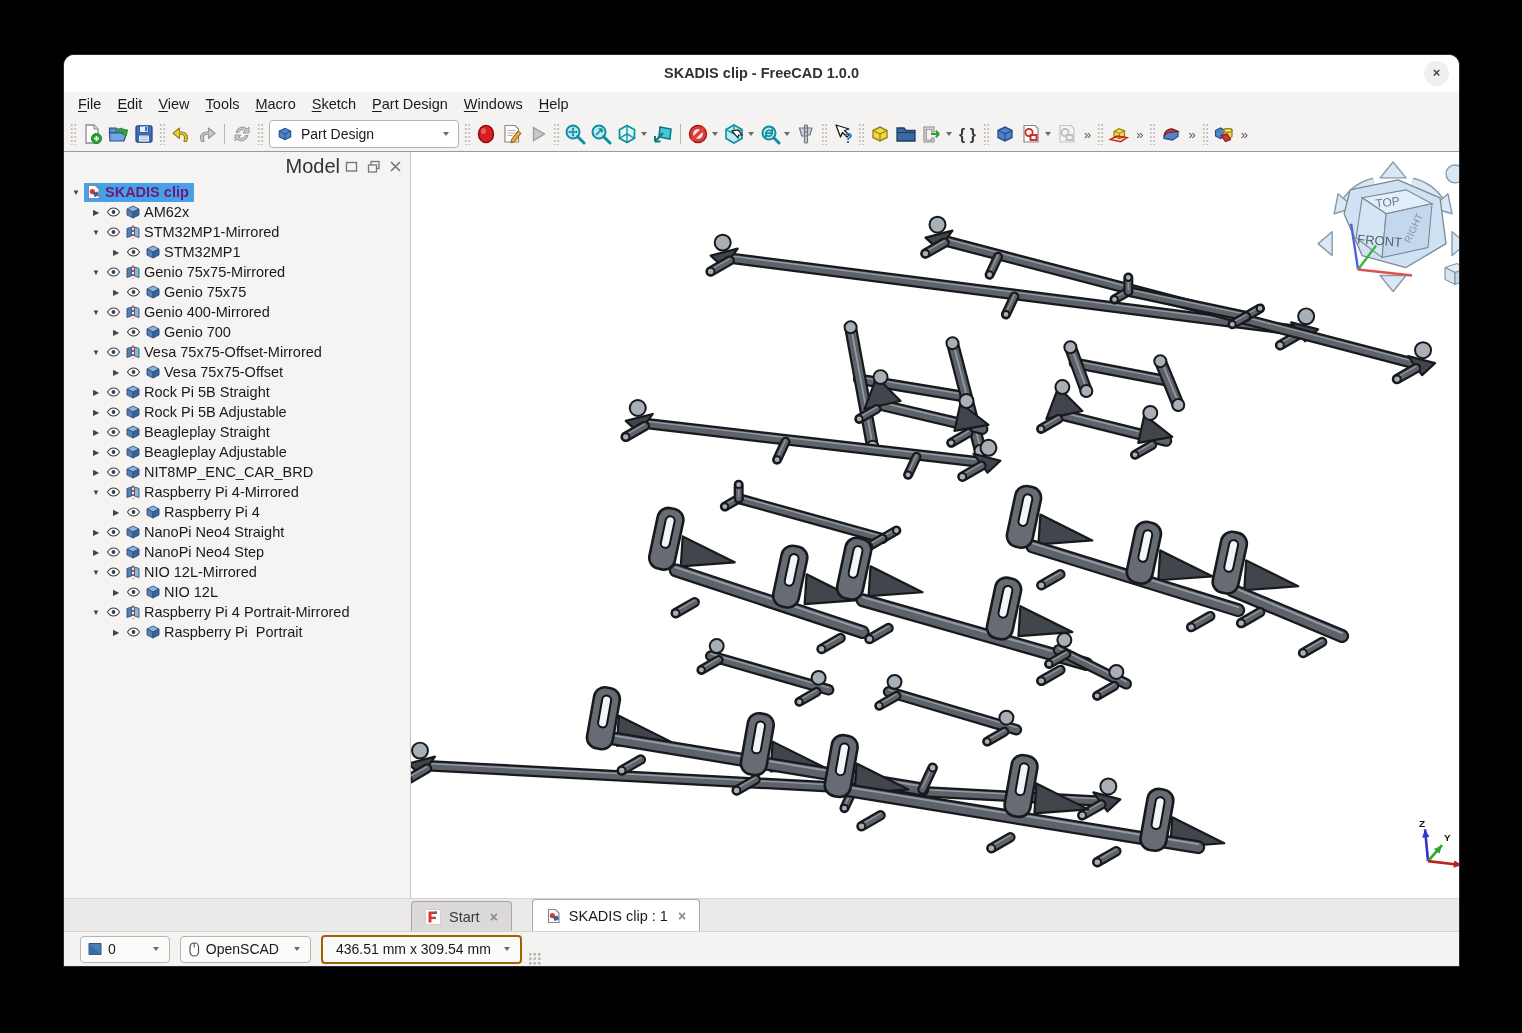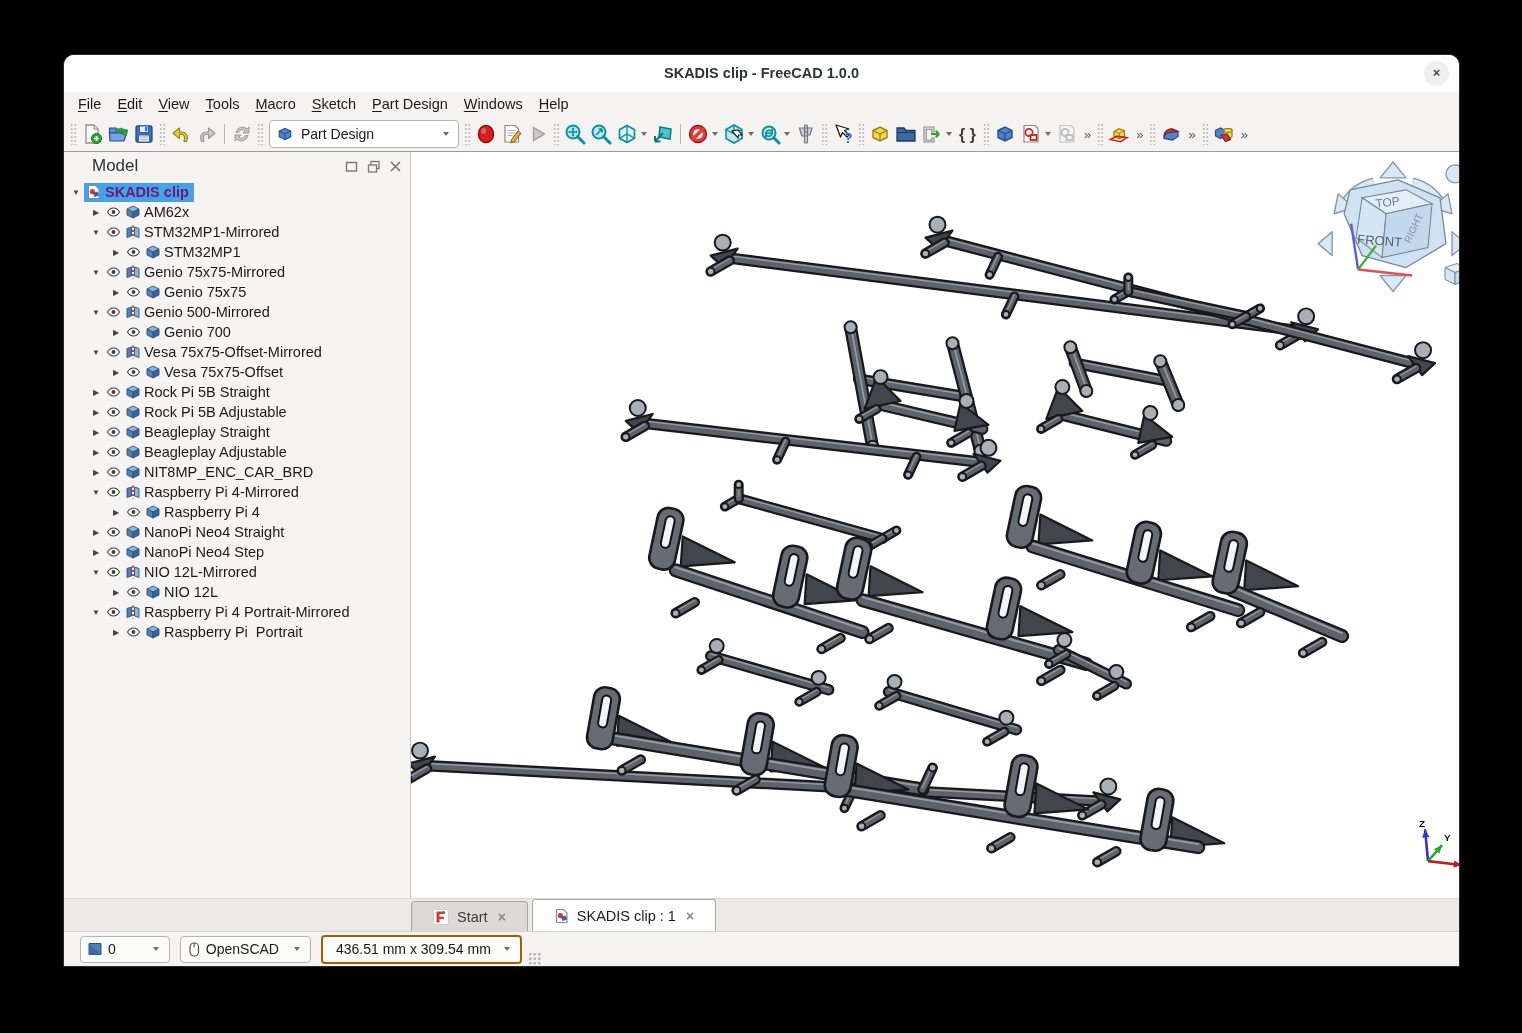--- a/index.html
+++ b/index.html
@@ -29,38 +29,38 @@
     border-top:4.5px solid #6e6a66;margin:0 3px 0 1px;flex:0 0 auto;}
   .chev{font-size:13px;color:#555;padding:0 4px;flex:0 0 auto;}
   .combo{height:26px;background:#fff;border:1px solid #b8b4b0;border-radius:4px;display:flex;
     align-items:center;padding:0 6px;margin:0 3px;flex:0 0 auto;}
   .combo .lbl{font-size:14px;color:#1a1a1a;margin:0 8px 0 7px;}
   .combo .spring{flex:1;}
   
   .main{flex:1;display:flex;min-height:0;}
   .sidepanel{width:346px;flex:0 0 auto;background:#f5f4f3;border-right:1px solid #c5c2bf;display:flex;flex-direction:column;}
   .panelhead{height:28px;display:flex;align-items:center;flex:0 0 auto;}
-  .panelhead .ptitle{flex:1;text-align:left;font-size:17px;color:#2e3436;padding-left:28px;}
+  .panelhead .ptitle{flex:1;text-align:right;font-size:20px;color:#2e3436;padding-left:28px;}
   .phbtn{width:22px;height:22px;display:flex;align-items:center;justify-content:center;color:#777;flex:0 0 auto;}
   .tree{flex:1;overflow:hidden;font-size:14.5px;color:#1a1a1a;padding-top:2px;}
   .trow{height:20px;display:flex;align-items:center;}
   .arrow{width:16px;text-align:center;font-size:8px;color:#444;flex:0 0 auto;}
   .eye{width:19px;display:flex;justify-content:center;flex:0 0 auto;}
   .ticon{width:19px;display:flex;justify-content:center;flex:0 0 auto;}
   .tlabel{padding:1px 5px 2px 2px;white-space:pre;}
   .trow.sel .selwrap{background:#45a1e8;}
   .trow.sel .tlabel{font-weight:700;color:#701a75;}
   .selwrap{display:flex;align-items:center;}
   .viewport{flex:1;background:#fff;position:relative;min-width:0;}
   .viewport svg{position:absolute;inset:0;}
   
   .tabbar{height:32px;background:#ebeae9;border-top:1px solid #d8d6d4;display:flex;align-items:flex-end;
     padding-left:347px;flex:0 0 auto;}
-  .tab{height:29px;display:flex;align-items:center;padding:0 21px;border:1px solid #a9a6a3;border-bottom:none;
-    border-radius:4px 4px 0 0;margin-right:4px;font-size:14.5px;color:#3a3a3a;background:#dcdad8;}
+  .tab{height:29px;display:flex;align-items:center;padding:0 13px;border:1px solid #a9a6a3;border-bottom:none;
+    border-radius:4px 4px 0 0;margin-right:20px;font-size:14.5px;color:#3a3a3a;background:#dcdad8;}
   .tab.active{background:#fff;height:31px;color:#1a1a1a;}
   .tab .ticn{margin-right:8px;display:flex;}
   .tab .tclose{margin-left:10px;color:#8a8784;font-weight:700;font-size:14px;}
   
   .statusbar{height:34px;background:#f4f3f2;border-top:1px solid #d5d3d1;display:flex;align-items:center;
     padding:0 6px;flex:0 0 auto;font-size:14.5px;color:#2e3436;}
   .statmsg{flex:1;}
   .scombo{height:25px;border:1px solid #b8b4b0;border-radius:4px;background:#fbfbfa;display:flex;
     align-items:center;padding:0 7px;margin-left:10px;font-size:14px;color:#1a1a1a;}
   .scombo .lbl{margin:0 8px 0 6px;}
@@ -448,21 +448,21 @@
               </svg>
             </span>
             <span class="selwrap">
               <span class="ticon">
                 <svg width="16" height="16">
                   <path d="M2 4.5l4.5-1.5v9L2 13.5z" fill="#5580ad" stroke="#2c5380" stroke-width="0.9"></path>
                   <path d="M14 4.5L9.5 3v9l4.5 1.5z" fill="#8fb4da" stroke="#2c5380" stroke-width="0.9"></path>
                   <path d="M8 1.5v13" stroke="#b22" stroke-width="1.6" stroke-dasharray="2.2 2"></path>
                 </svg>
               </span>
-              <span class="tlabel">Genio 500-Mirrored</span>
+              <span class="tlabel">Genio 400-Mirrored</span>
             </span>
           </div>
           <div class="trow" style="padding-left: 44px;">
             <span class="arrow">▶</span>
             <span class="eye">
               <svg width="15" height="14">
                 <path d="M1.5 7C3 4.4 5 3 7.5 3s4.5 1.4 6 4c-1.5 2.6-3.5 4-6 4s-4.5-1.4-6-4z" fill="#fff" stroke="#3a3f44" stroke-width="1.1"></path>
                 <circle cx="7.5" cy="7" r="1.9" fill="#3a3f44"></circle>
               </svg>
             </span>

